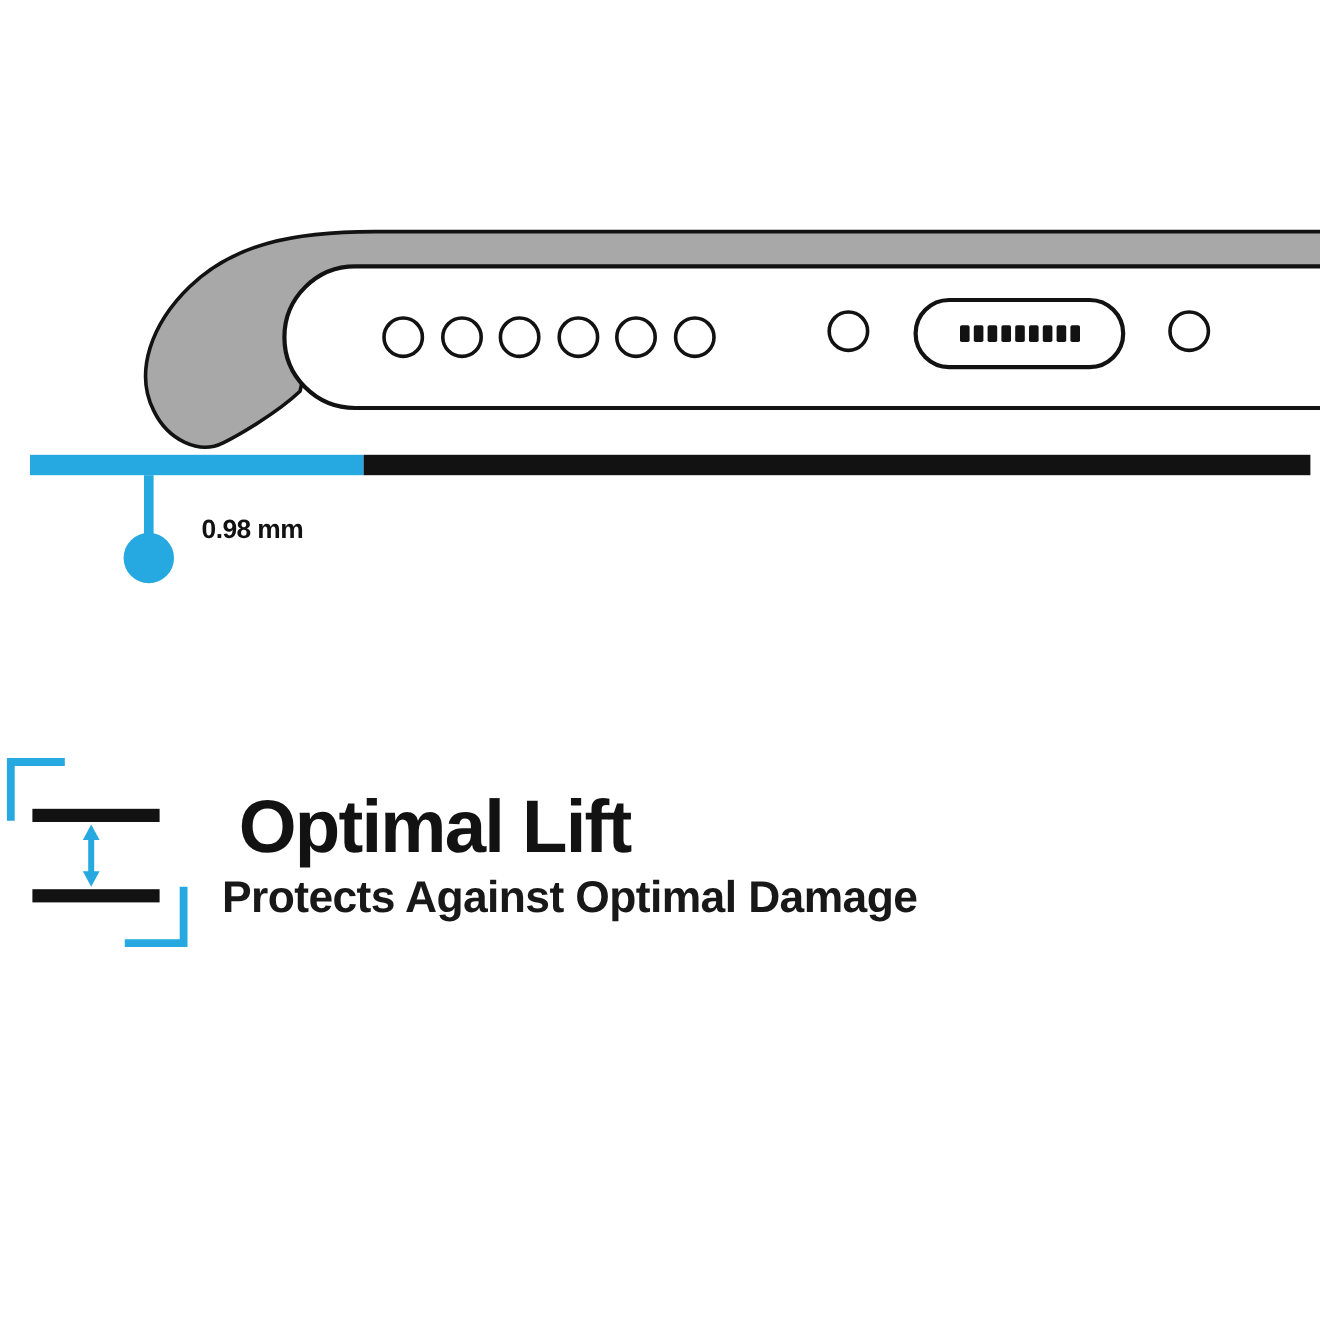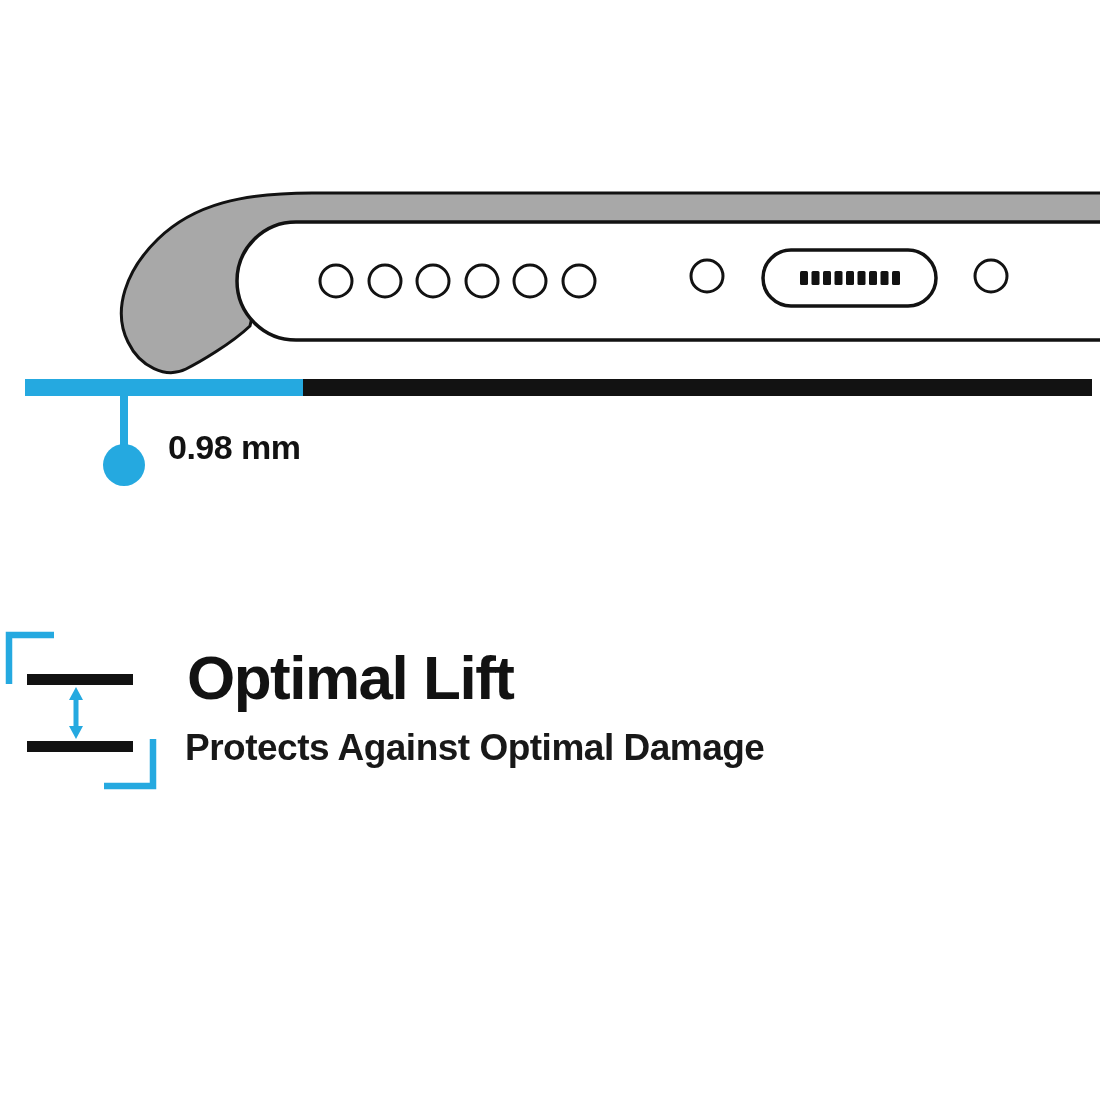--- a/index.html
+++ b/index.html
@@ -27,31 +27,31 @@
 
   .bar{position:absolute;top:379px;height:17px;}
   .bar-cyan{left:25px;width:278px;background:var(--accent-cyan);}
   .bar-black{left:303px;width:789px;background:var(--ink);}
 
   .drop-line{position:absolute;left:120px;top:396px;width:8px;height:52px;background:var(--accent-cyan);}
   .drop-dot{position:absolute;left:103px;top:444px;width:42px;height:42px;border-radius:50%;background:var(--accent-cyan);}
 
   .measure-label{
     position:absolute;left:168px;top:428px;
-    font-size:34px;font-weight:700;color:var(--ink);letter-spacing:-0.5px;
+    font-size:22px;font-weight:700;color:var(--ink);letter-spacing:-0.5px;
   }
 
   .lift-icon{position:absolute;left:0;top:622px;width:170px;height:175px;}
   .bracket{stroke:var(--accent-cyan);stroke-width:6.5;fill:none;}
   .gap-bar{fill:var(--ink);}
   .arrow-shaft{stroke:var(--accent-cyan);stroke-width:5;}
   .arrow-head{fill:var(--accent-cyan);}
 
   .feature-title{
-    position:absolute;left:183px;top:638px;margin:4px;
+    position:absolute;left:183px;top:638px;margin:16px;
     font-size:62px;font-weight:700;color:var(--ink);letter-spacing:-1.5px;
   }
   .feature-subtitle{
     position:absolute;left:185px;top:727px;margin:0;
     font-size:37px;font-weight:700;color:#181818;letter-spacing:-0.5px;
   }
 </style>
 </head>
 <body>
 

